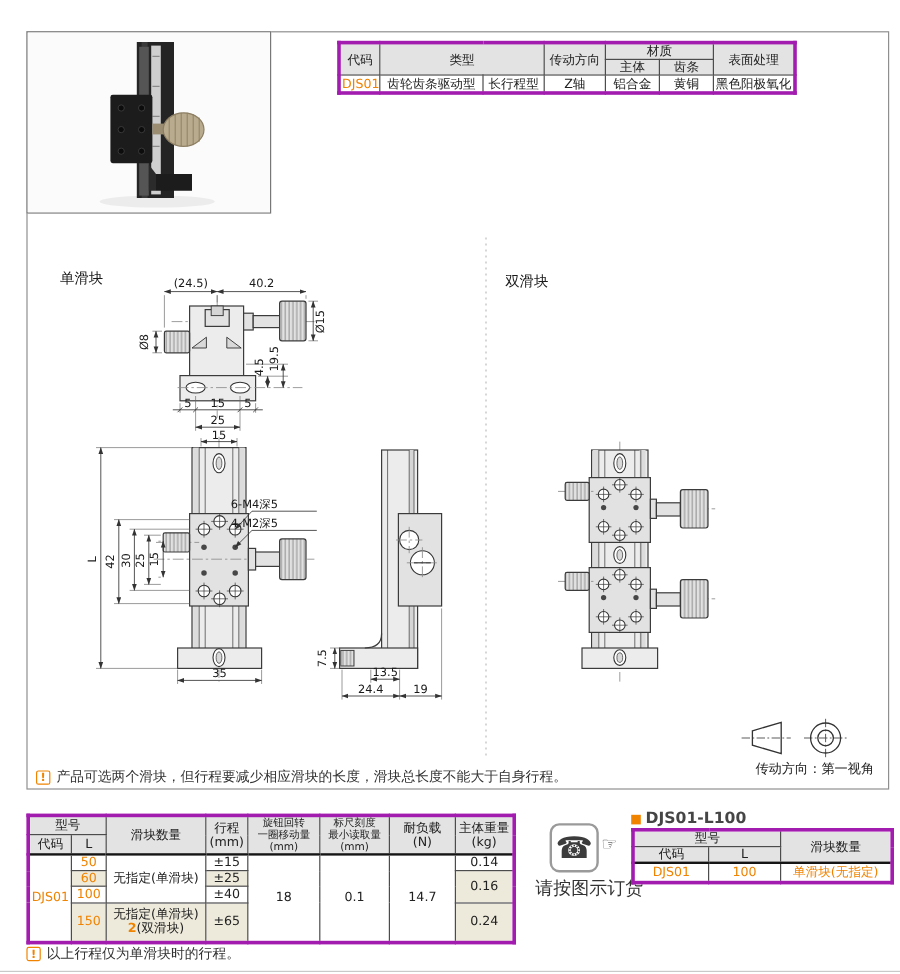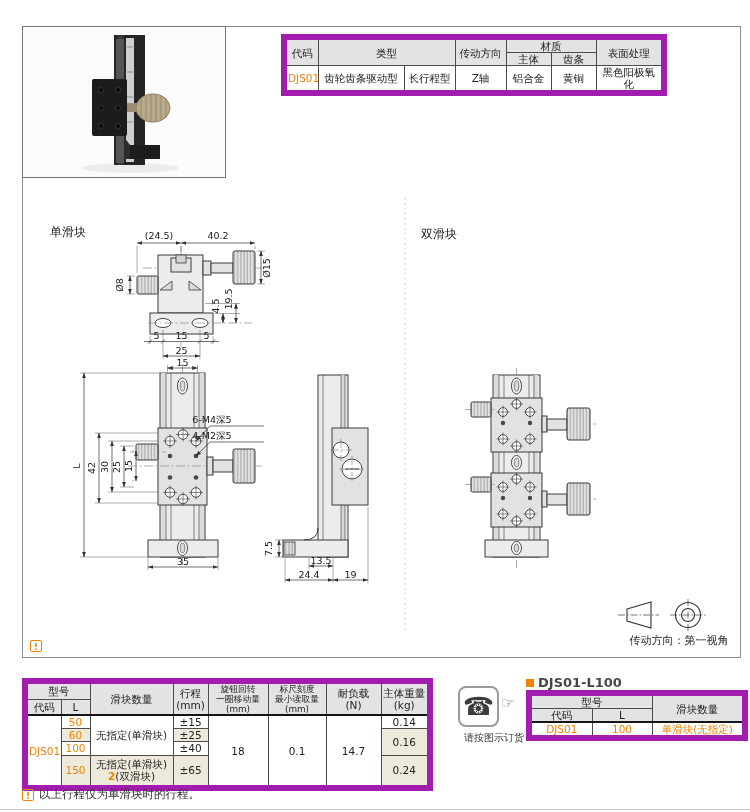--- a/index.html
+++ b/index.html
@@ -3,21 +3,21 @@
 <meta charset="utf-8">
 <style>
   *{margin:0;padding:0;box-sizing:border-box}
   html,body{background:#fff}
   .page{position:relative;width:750px;height:812px;background:#fff;overflow:hidden;
         font-family:"DejaVu Sans","Liberation Sans",sans-serif;color:#222}
   .abs{position:absolute}
   .outer-box{left:22px;top:26px;width:719px;height:632px;border:1px solid #8f8f8f}
   .photo-box{left:22px;top:26px;width:204px;height:152px;border:1px solid #777;background:#fcfcfc}
   
-  .t{border-collapse:collapse;table-layout:fixed;background:#fff;border:6px solid #a21caf}
+  .t{border-collapse:collapse;table-layout:fixed;background:#fff;border:3px solid #a21caf}
   .t td,.t th{border:1px solid #4c4c4c;text-align:center;vertical-align:middle;padding:0 1px;font-weight:normal;line-height:1.15;overflow:hidden}
   .hd th{background:#e3e3e3}
   .hb{border-bottom-width:2px !important;border-bottom-color:#151515 !important}
   .or{color:#f08300}
   .b{font-weight:bold}
   .bg{background:#edeadb}
   .t-top{left:281px;top:34px;width:380px;font-size:10.5px}
   .t-top th{height:12px}
   .t-top td{height:15px}
   .t-spec{left:22px;top:678px;width:405px;font-size:10.5px}
@@ -31,21 +31,21 @@
   .t-order td{height:16px}
   
   .sec-label{font-size:12px;color:#1a1a1a}
   .note-row{display:flex;align-items:center;font-size:11.5px;color:#333}
   .warn{display:inline-block;width:12px;height:12px;border:1.5px solid #f08300;border-radius:2px;
         color:#f08300;font-weight:bold;font-size:9.5px;line-height:11px;text-align:center;margin-right:5px;flex:none}
   .view-std{font-size:11px;color:#222;width:132px;text-align:center}
   .order-icon{left:458px;top:686px;width:41px;height:41px;border:2px solid #9a9a9a;border-radius:8px;
               display:flex;align-items:center;justify-content:center;font-size:25px;color:#3c3c3c;background:#fff}
   .hand{left:501px;top:694px;font-size:15px;color:#6d6d6d}
-  .order-caption{left:464px;top:731px;width:94px;font-size:10px;color:#333}
+  .order-caption{left:446px;top:731px;width:94px;font-size:15px;color:#333}
   .order-title{left:526px;top:675px;display:flex;align-items:center;font-size:13px;font-weight:bold;color:#454545}
   .order-title .sq{width:8px;height:8px;background:#f08300;margin-right:4px;flex:none}
   .footnote{left:22px;top:787px;display:flex;align-items:center;font-size:11.5px;color:#333}
   .bottom-rule{left:0;top:809px;width:750px;height:1px;background:#c9c9c9}
   
   .ln{stroke:#3b3b3b;stroke-width:1;fill:none}
   .fill{fill:#ececec;stroke:#3b3b3b;stroke-width:1}
   .fill2{fill:#e2e2e2;stroke:#3b3b3b;stroke-width:1}
   .cl{stroke:#8a8a8a;stroke-width:0.7;fill:none;stroke-dasharray:9 2.5 2 2.5}
   .dim{stroke:#333;stroke-width:0.7;fill:none}
@@ -389,20 +389,21 @@
       <rect x="567" y="408" width="23" height="32" rx="2" fill="url(#kn)" stroke="#3b3b3b"></rect>
       <line class="cl" x1="545" y1="499" x2="596" y2="499"></line>
       <rect class="fill2" x="542" y="491" width="5" height="16"></rect>
       <rect class="fill2" x="547" y="494" width="20" height="11"></rect>
       <rect x="567" y="483" width="23" height="32" rx="2" fill="url(#kn)" stroke="#3b3b3b"></rect>
     </g>
   </svg>
 
   <div class="abs note-row" style="left:30px;top:640px;width:560px">
     <span class="warn">!</span>
+    <span>产品可选两个滑块，但行程要减少相应滑块的长度，滑块总长度不能大于自身行程。</span>
   </div>
 
   <svg class="abs" style="left:613px;top:598px" width="130" height="36" viewBox="0 0 130 36">
     <line x1="5" y1="17" x2="46" y2="17" stroke="#555" stroke-width="0.8" stroke-dasharray="7 2 1.5 2"></line>
     <polygon points="14,11 38,4 38,30 14,23" fill="none" stroke="#333" stroke-width="1.1"></polygon>
     <line x1="57" y1="17" x2="93" y2="17" stroke="#555" stroke-width="0.8" stroke-dasharray="7 2 1.5 2"></line>
     <line x1="75" y1="1" x2="75" y2="34" stroke="#555" stroke-width="0.8" stroke-dasharray="7 2 1.5 2"></line>
     <circle cx="75" cy="17" r="12.5" fill="none" stroke="#333" stroke-width="1.1"></circle>
     <circle cx="75" cy="17" r="6.5" fill="none" stroke="#333" stroke-width="1.1"></circle>
   </svg>

